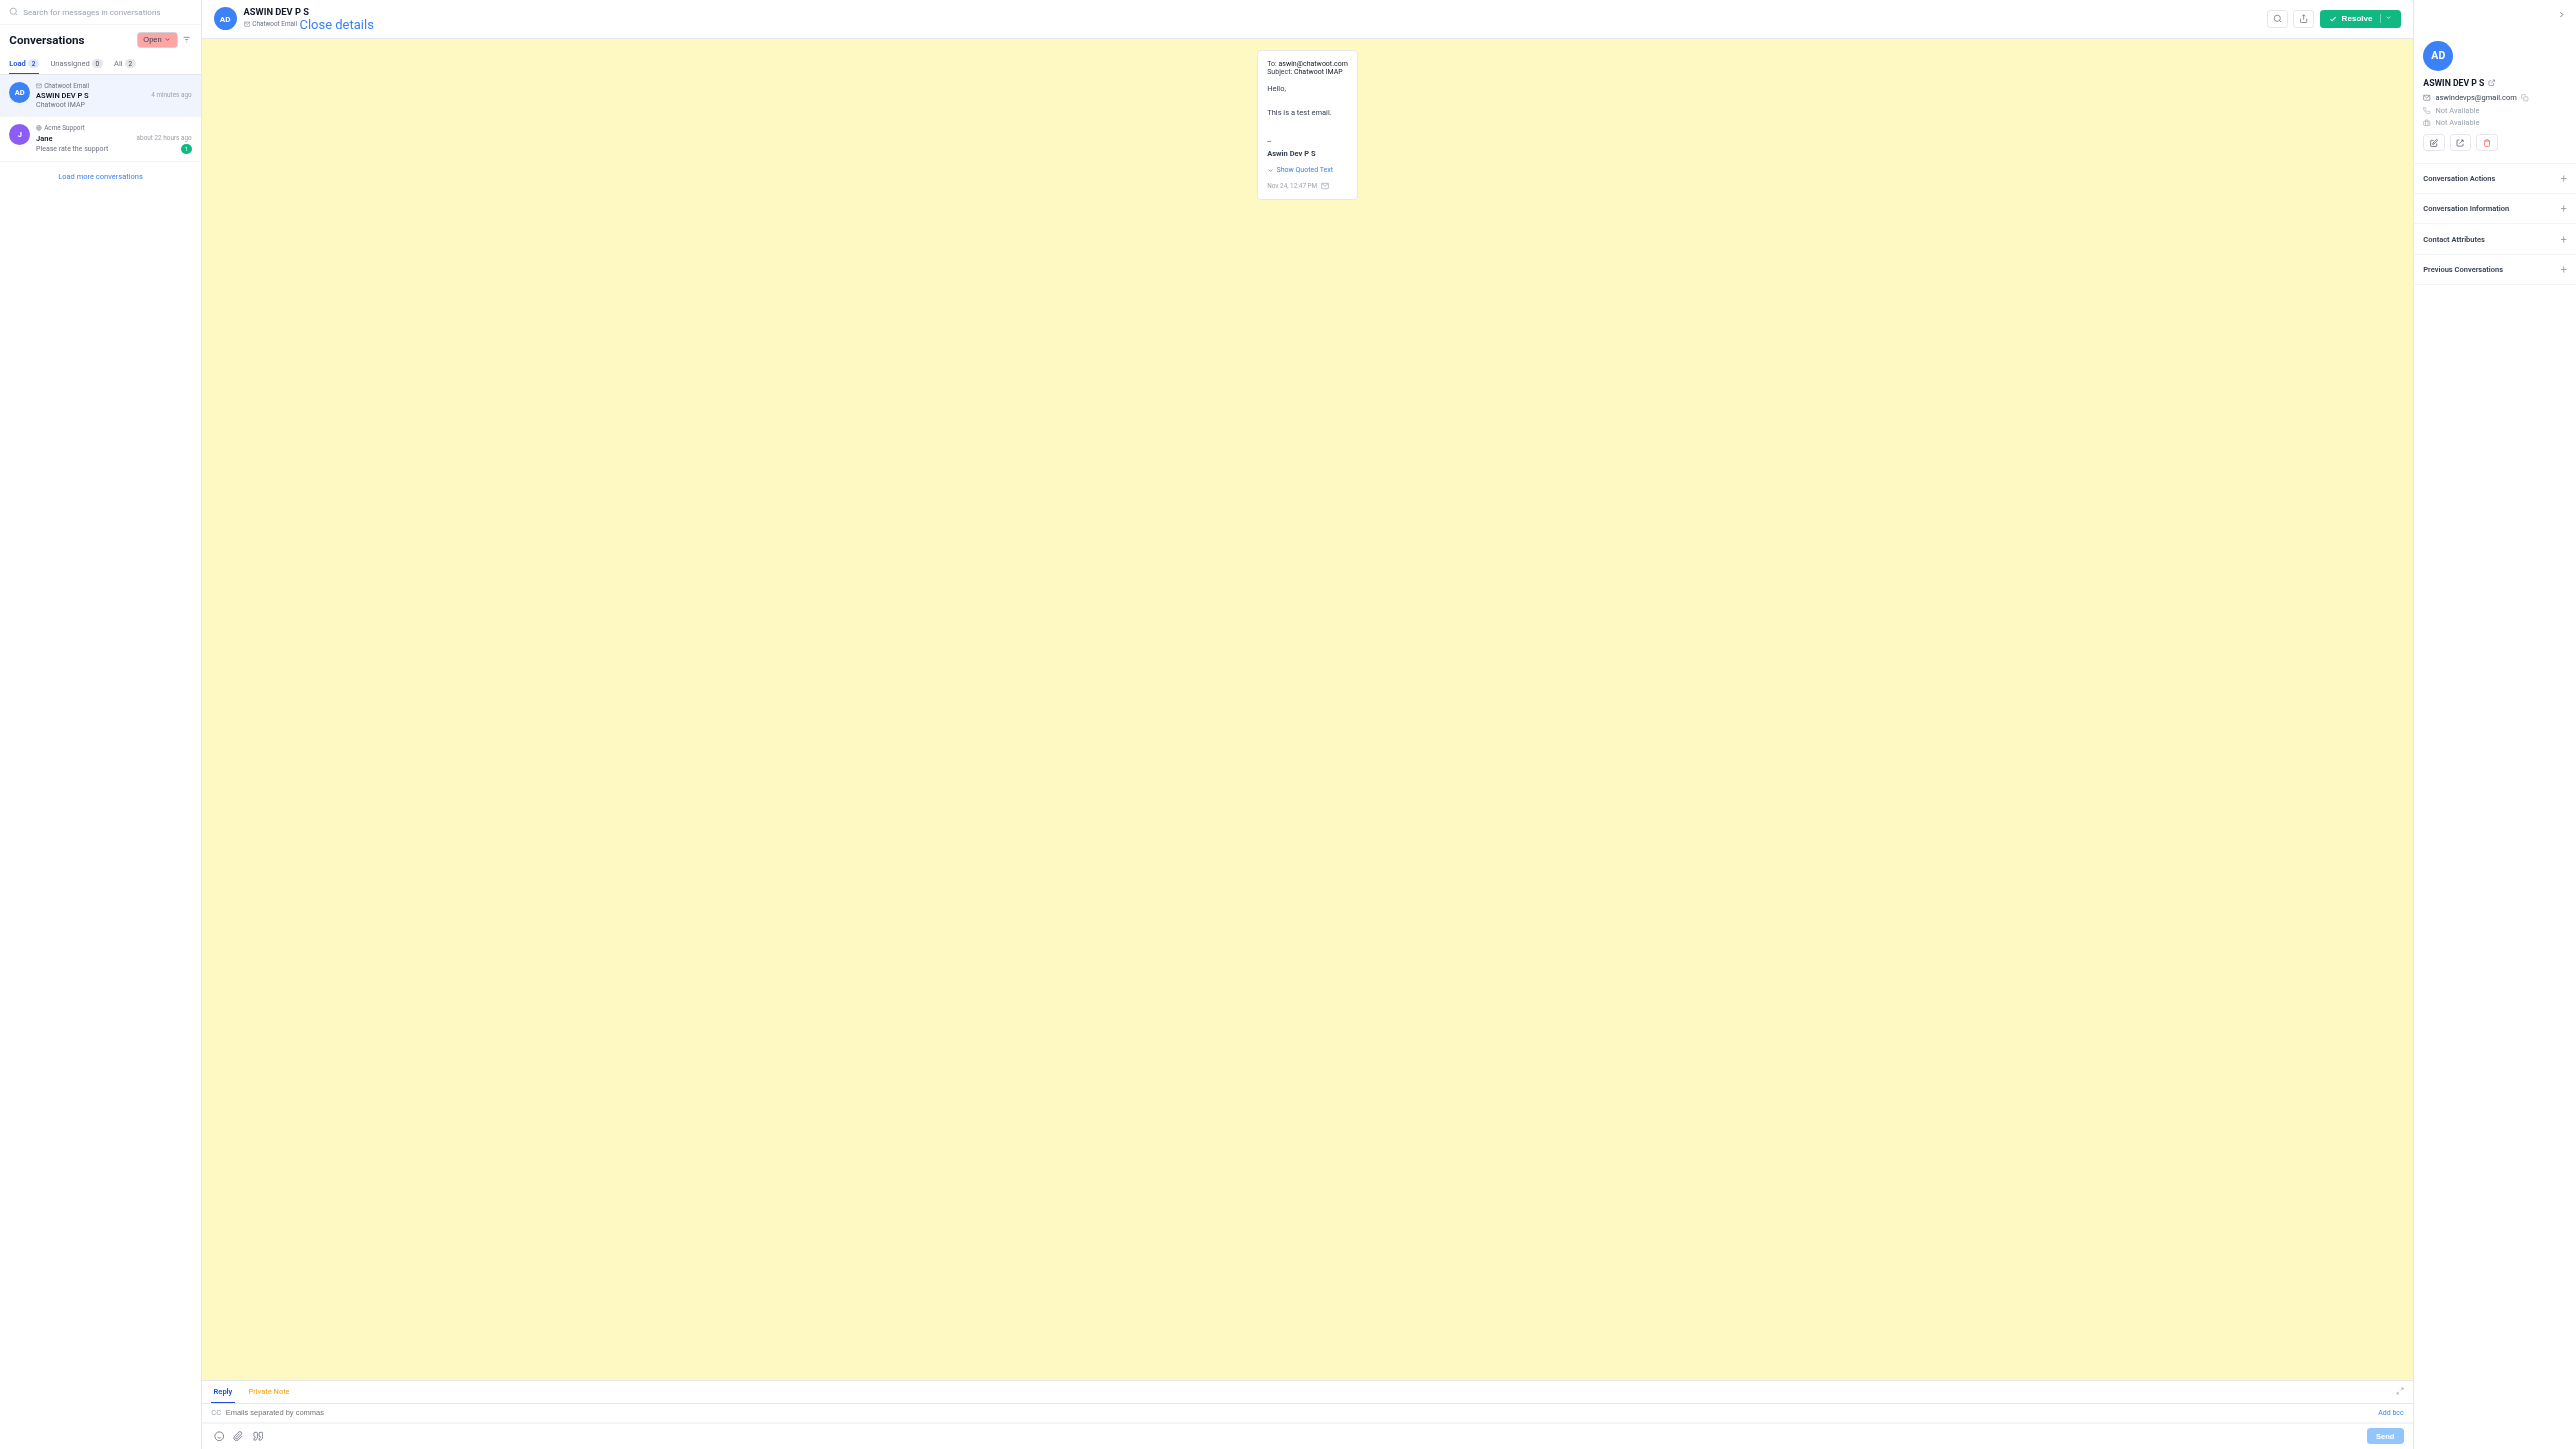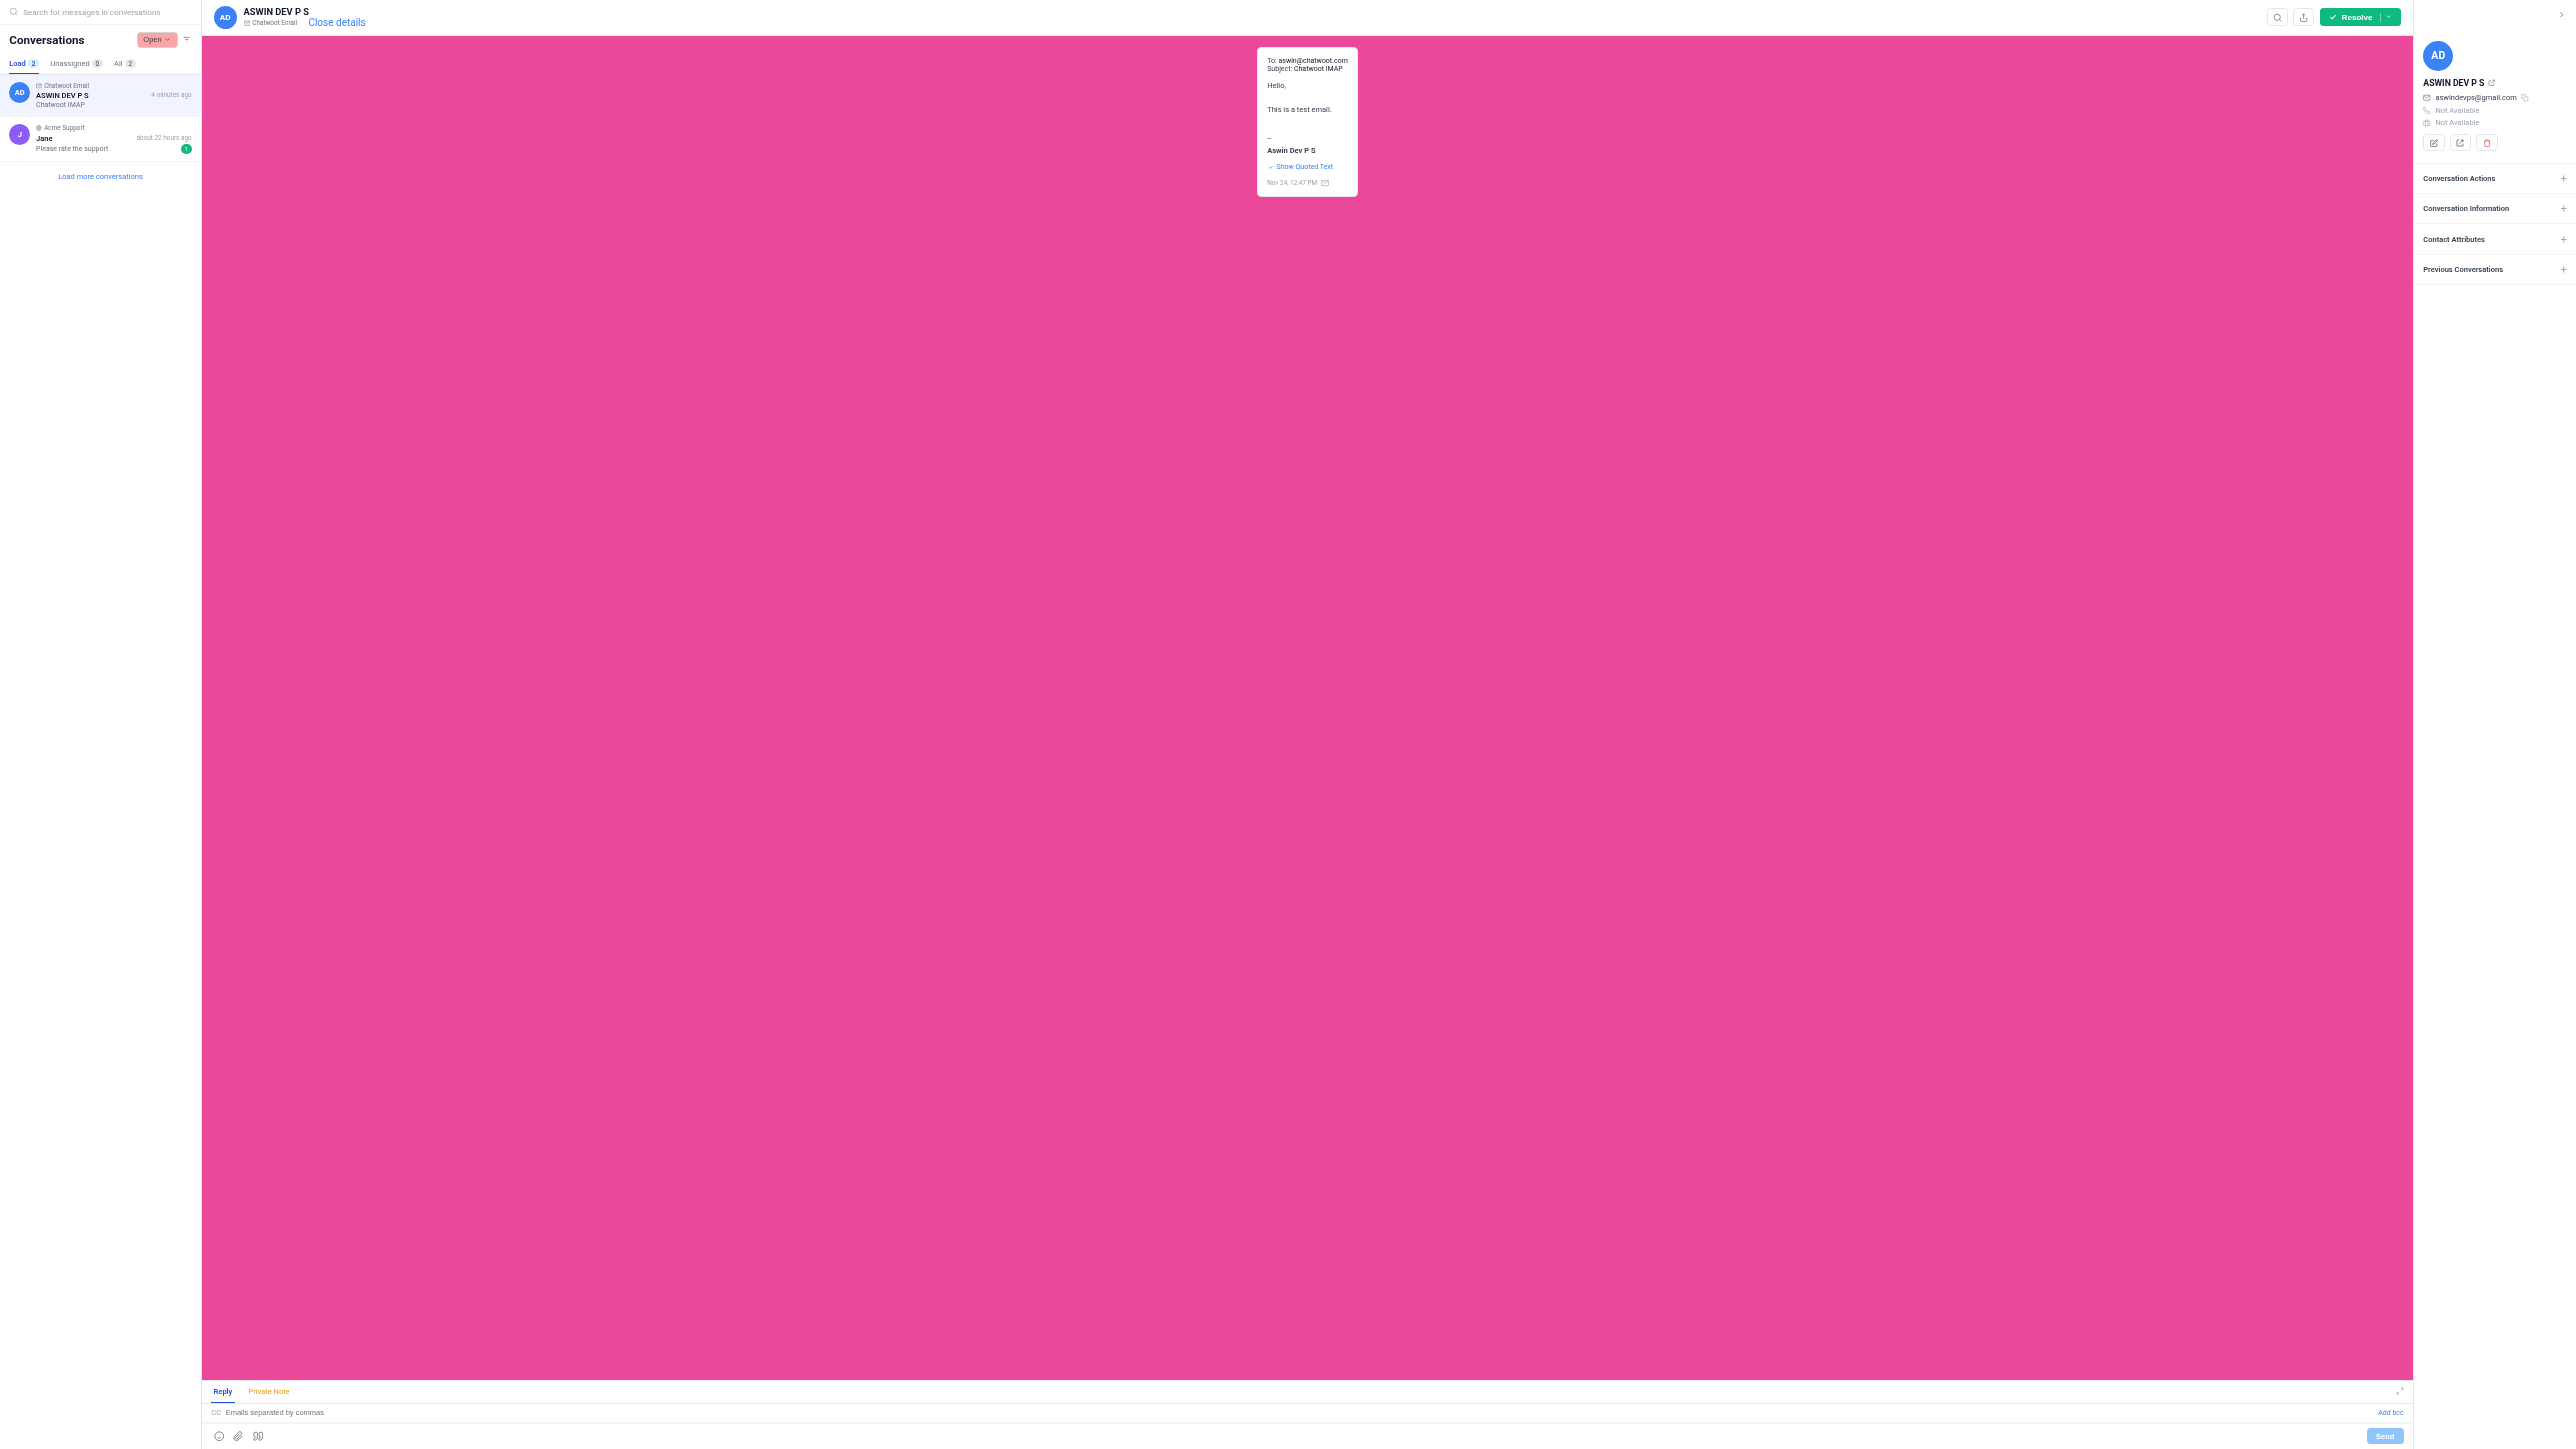--- a/index.html
+++ b/index.html
@@ -33,28 +33,28 @@
     .conv-preview { font-size: 7px; color: #6b7280; white-space: nowrap; overflow: hidden; text-overflow: ellipsis; margin-top: 1.2px; display: flex; align-items: center; justify-content: space-between; }
     .unread-badge { background: #10b981; color: #fff; border-radius: 50%; width: 10.5px; height: 10.5px; font-size: 5.8px; display: flex; align-items: center; justify-content: center; flex-shrink: 0; }
     .load-more { text-align: center; padding: 9.3px; color: #3b82f6; cursor: pointer; font-size: 7.5px; }
 
     
     .main { flex: 1; display: flex; flex-direction: column; overflow: hidden; }
     .main-header { padding: 5.8px 11.6px; border-bottom: 0.6px solid #e5e7eb; display: flex; align-items: center; justify-content: space-between; }
     .contact-info { display: flex; align-items: center; gap: 7px; }
     .contact-name { font-weight: 700; font-size: 9.3px; color: #111827; }
     .inbox-tag { font-size: 6.4px; color: #6b7280; display: flex; align-items: center; gap: 2.3px; }
-    .close-details { color: #3b82f6; font-size: 10px; cursor: pointer; text-decoration: none; margin-left: 9px; }
+    .close-details { color: #3b82f6; font-size: 13px; cursor: pointer; text-decoration: none; }
     .header-actions { display: flex; align-items: center; gap: 5.8px; margin-left: 7px; }
     .icon-btn { background: none; border: 0.6px solid #e5e7eb; border-radius: 3.5px; padding: 3.5px 4.6px; cursor: pointer; color: #6b7280; display: flex; align-items: center; justify-content: center; }
     .resolve-btn { background: #10b981; color: #fff; border: none; border-radius: 3.5px; padding: 4.6px 9.3px; font-size: 8.1px; font-weight: 600; cursor: pointer; display: flex; align-items: center; gap: 4.6px; }
     .resolve-chevron { border-left: 0.6px solid rgba(255,255,255,0.4); padding-left: 4.6px; margin-left: 2.3px; }
 
     
-    .conv-area { flex: 1; overflow-y: auto; padding: 11.6px; background: #ec4899; display: flex; flex-direction: column; gap: 9.3px; }
+    .conv-area { flex: 1; overflow-y: auto; padding: 11.6px; background: #fef9c3; display: flex; flex-direction: column; gap: 9.3px; }
     .email-bubble { background: #fff; border: 0.6px solid #e5e7eb; border-radius: 4.6px; padding: 9.3px; max-width: 302px; margin: 0 auto; }
     .email-meta { font-size: 7px; color: #374151; margin-bottom: 7px; }
     .email-meta span { color: #111827; }
     .email-body { font-size: 7.5px; color: #374151; line-height: 1.6; }
     .email-signature { margin-top: 4.6px; color: #374151; }
     .show-quoted { color: #3b82f6; font-size: 7px; cursor: pointer; display: flex; align-items: center; gap: 2.3px; margin-top: 4.6px; }
     .email-footer { display: flex; align-items: center; gap: 3.5px; margin-top: 5.8px; font-size: 6.4px; color: #9ca3af; }
 
     
     .reply-area { border-top: 0.6px solid #e5e7eb; background: #fff; }

